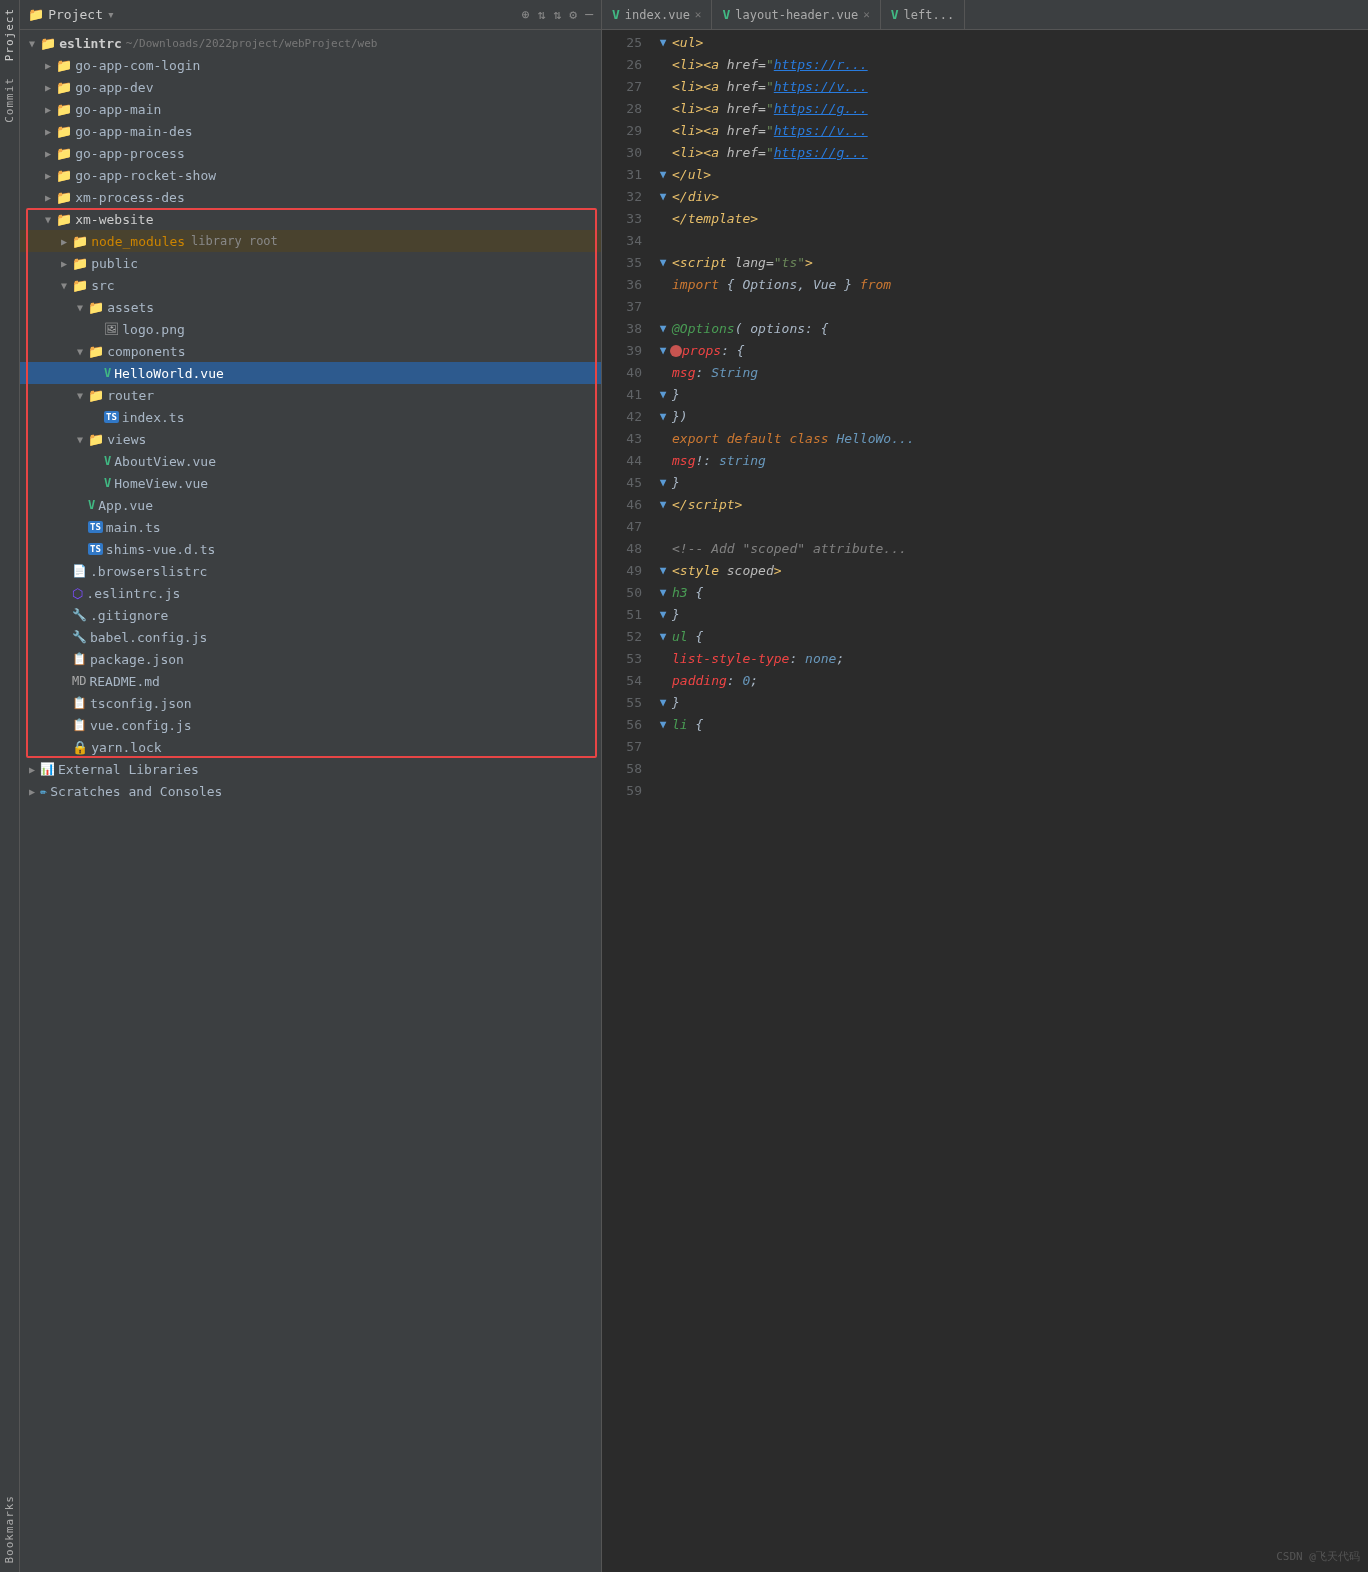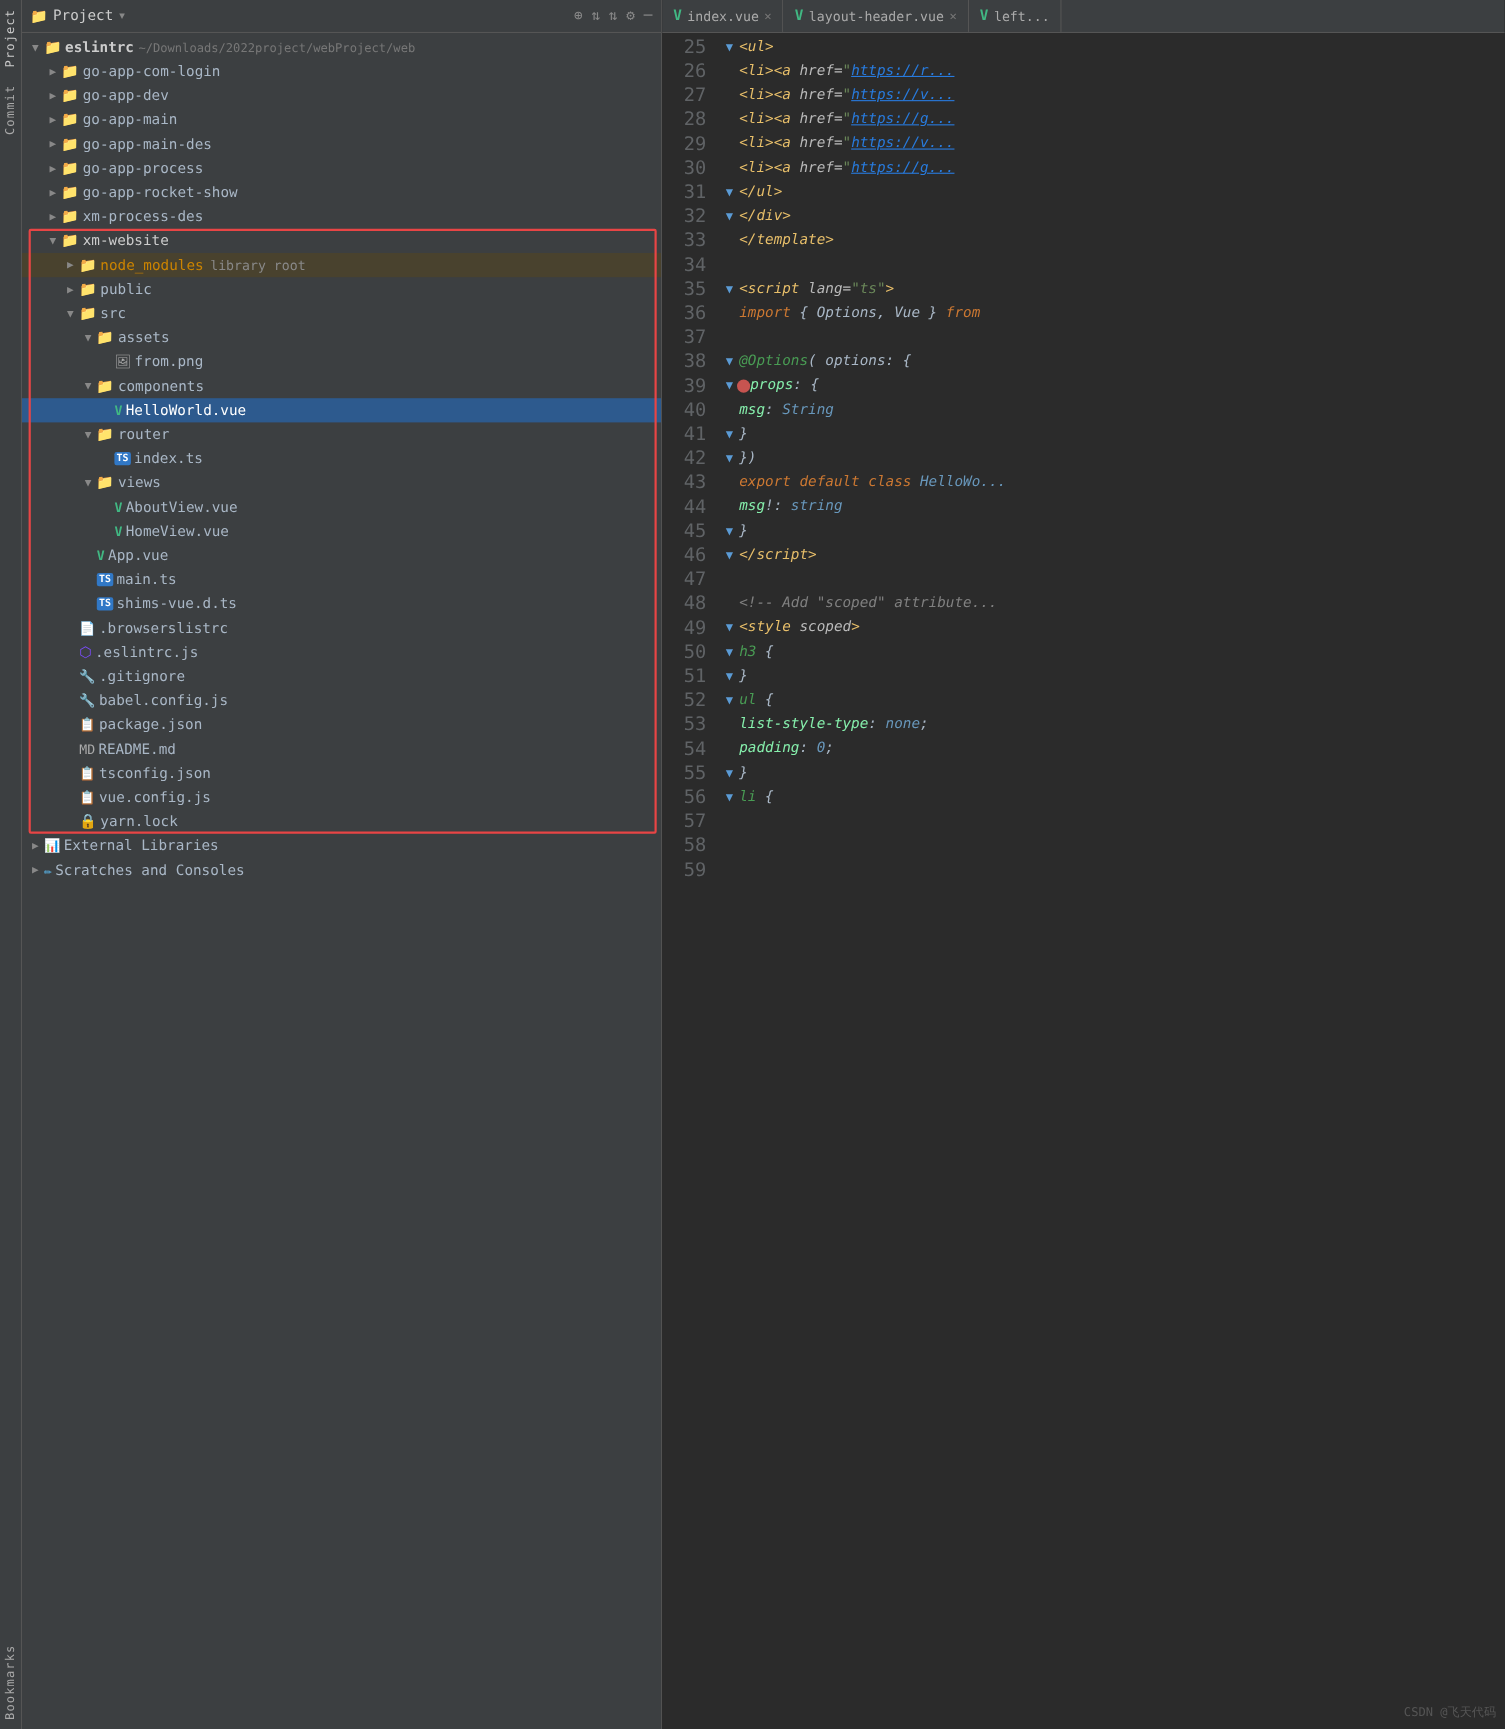--- a/index.html
+++ b/index.html
@@ -136,21 +136,21 @@
       overflow: hidden;
       display: flex;
       flex-direction: row;
     }
     .line-numbers {
       width: 48px;
       background: #2b2b2b;
       text-align: right;
       padding-right: 8px;
       color: #606366;
-      font-size: 17px;
+      font-size: 13px;
       line-height: 22px;
       flex-shrink: 0;
       padding-top: 2px;
       user-select: none;
     }
     .code-area {
       flex: 1;
       overflow: hidden;
       padding-top: 2px;
       padding-left: 4px;
@@ -177,21 +177,21 @@
     }
     
     .c-tag { color: #e8bf6a; }
     .c-attr { color: #bababa; }
     .c-string { color: #6a8759; }
     .c-keyword { color: #cc7832; }
     .c-punct { color: #a9b7c6; }
     .c-comment { color: #808080; }
     .c-type { color: #6897bb; }
     .c-green { color: #499c54; }
-    .c-orange { color: #86efac; }
+    .c-orange { color: #ef4444; }
     .c-plain { color: #a9b7c6; }
     .c-url { color: #287bde; text-decoration: underline; }
 
     
     .watermark {
       position: fixed;
       bottom: 8px;
       right: 8px;
       color: #555;
       font-size: 11px;
@@ -335,21 +335,21 @@
         <div class="indent" style="width:52px"></div>
         <div class="arrow">▼</div>
         <span style="color:#e8bf6a;margin-right:3px">📁</span>
         <span class="file-name">assets</span>
       </div>
 
       <div class="tree-item" style="position:relative;z-index:1">
         <div class="indent" style="width:68px"></div>
         <div class="arrow" style="width:16px"></div>
         <span style="color:#aaa;margin-right:3px;font-size:12px">🖼</span>
-        <span class="file-name">from.png</span>
+        <span class="file-name">logo.png</span>
       </div>
 
       <div class="tree-item" style="position:relative;z-index:1">
         <div class="indent" style="width:52px"></div>
         <div class="arrow">▼</div>
         <span style="color:#e8bf6a;margin-right:3px">📁</span>
         <span class="file-name">components</span>
       </div>
 
       <div class="tree-item selected" style="position:relative;z-index:1">

